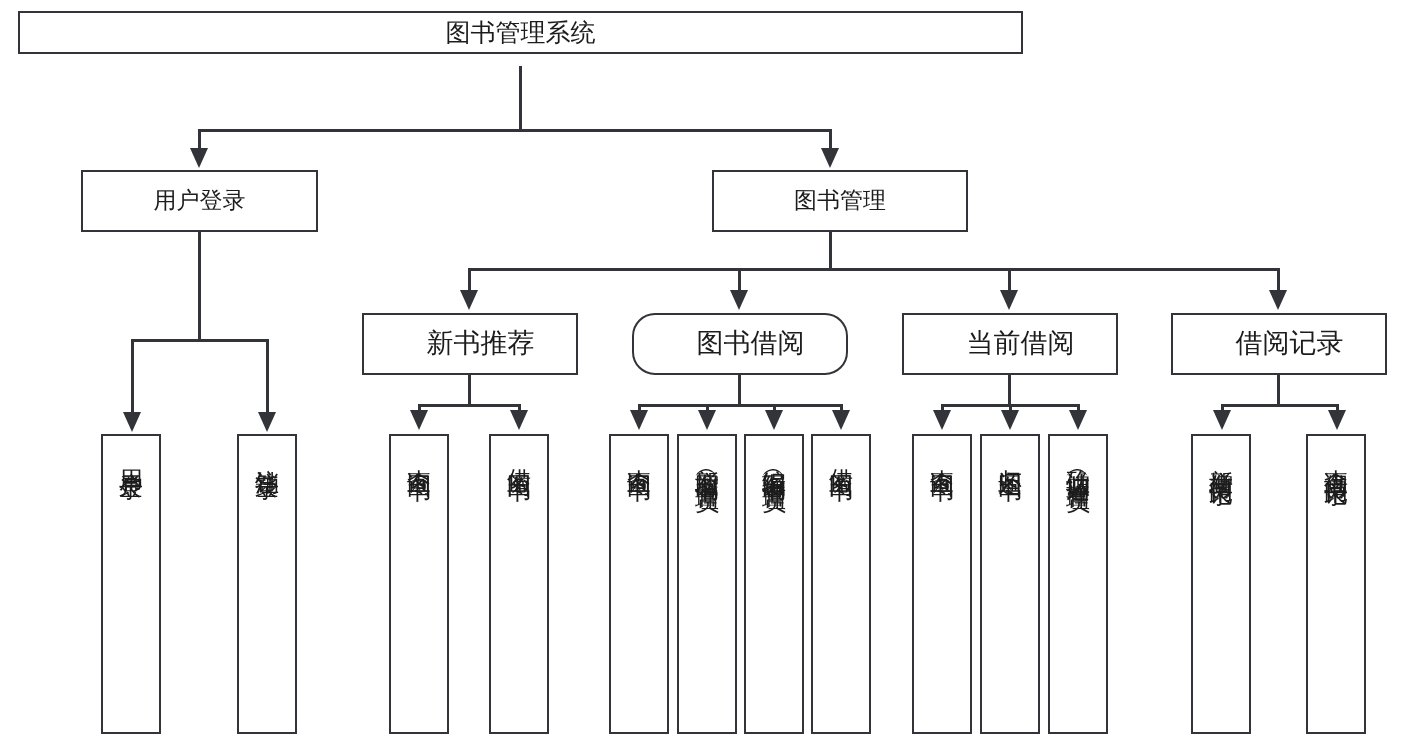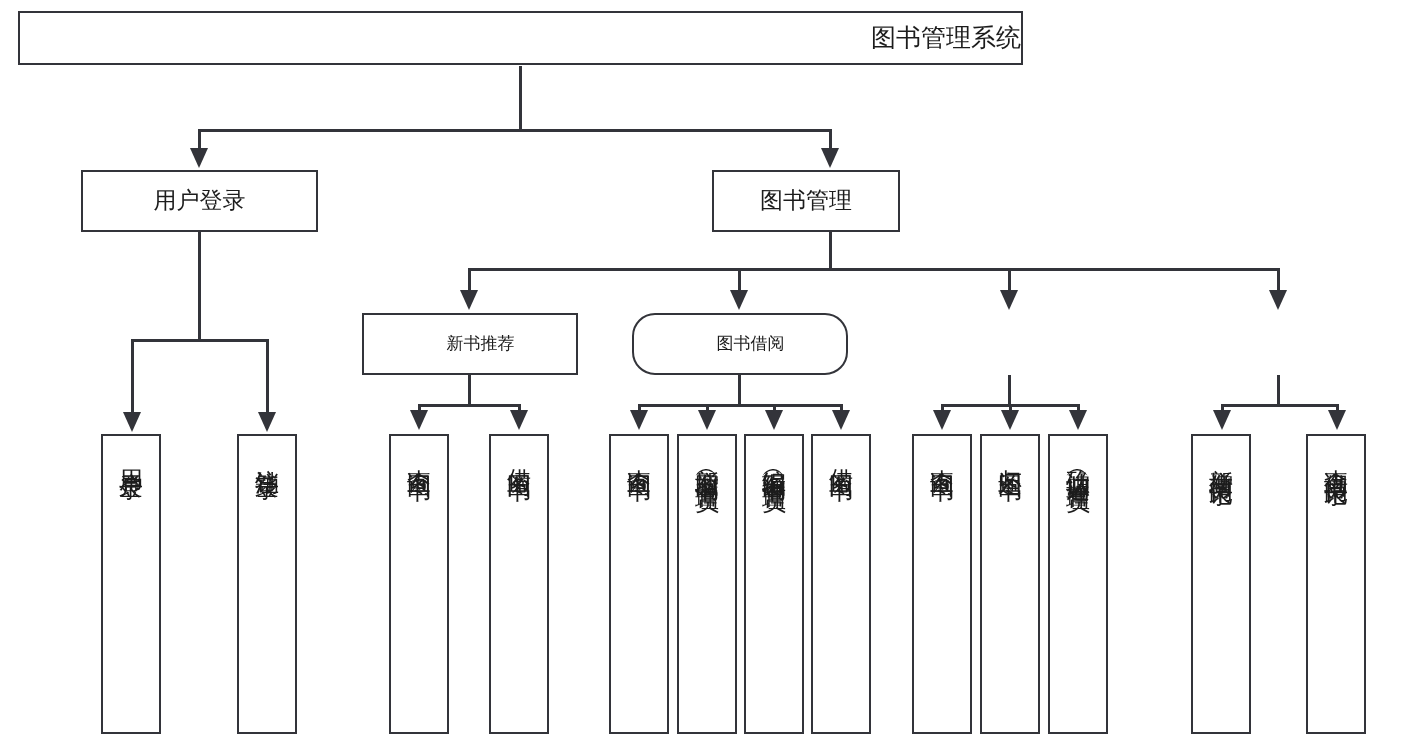--- a/index.html
+++ b/index.html
@@ -35,21 +35,21 @@
     text-align: center;
     white-space: pre;
   }
   .node.root {
     font-size: 25px;
   }
   .node.lvl2 {
     font-size: 23px;
   }
   .node.lvl3 {
-    font-size: 17px;
+    font-size: 27px;
     padding-left: 21px;
   }
   .node.leaf {
     align-items: flex-start;
     justify-content: center;
     padding-top: 14px;
   }
   .node.leaf .lbl {
     writing-mode: vertical-rl;
     text-orientation: upright;
@@ -87,39 +87,39 @@
     white-space: nowrap;
     letter-spacing: 0.5px;
     pointer-events: none;
   }
 </style>
 </head>
 <body>
 
 <div id="canvas">
 
-  <div class="node root" style="left:18px; top:11px; width:1005px; height:54px;justify-content:flex-end;">
+  <div class="node root" style="left:18px; top:11px; width:1005px; height:43px;">
     <span class="lbl">图书管理系统</span>
   </div>
 
   <div class="vline" style="left:199px; top:66px; width:3px; height:0px;"></div>
   <div class="vline" style="left:519px; top:66px; height:63px;"></div>
 
   <div class="hline" style="left:198px; top:129px; width:634px;"></div>
 
   <div class="vline" style="left:198px; top:129px; height:22px;"></div>
   <div class="arrow" style="left:190px; top:148px;"></div>
   <div class="vline" style="left:829px; top:129px; height:22px;"></div>
   <div class="arrow" style="left:821px; top:148px;"></div>
 
   <div class="node lvl2" style="left:81px; top:170px; width:237px; height:62px;">
     <span class="lbl">用户登录</span>
   </div>
 
-  <div class="node lvl2" style="left:712px; top:170px; width:188px; height:62px;">
+  <div class="node lvl2" style="left:712px; top:170px; width:256px; height:62px;">
     <span class="lbl">图书管理</span>
   </div>
 
   <div class="vline" style="left:198px; top:232px; height:109px;"></div>
   <div class="hline" style="left:131px; top:339px; width:137px;"></div>
   <div class="vline" style="left:131px; top:339px; height:76px;"></div>
   <div class="arrow" style="left:123px; top:412px;"></div>
   <div class="vline" style="left:266px; top:339px; height:76px;"></div>
   <div class="arrow" style="left:258px; top:412px;"></div>
 
@@ -133,20 +133,26 @@
   <div class="arrow" style="left:1000px; top:290px;"></div>
   <div class="vline" style="left:1277px; top:268px; height:24px;"></div>
   <div class="arrow" style="left:1269px; top:290px;"></div>
 
   <div class="node lvl3" style="left:362px; top:313px; width:216px; height:62px;">
     <span class="lbl">新书推荐</span>
   </div>
   <div class="node lvl3" style="left:632px; top:313px; width:216px; height:62px;border-radius:23px;">
     <span class="lbl">图书借阅</span>
   </div>
+  <div class="node lvl3" style="left:902px; top:313px; width:216px; height:62px;">
+    <span class="lbl">当前借阅</span>
+  </div>
+  <div class="node lvl3" style="left:1171px; top:313px; width:216px; height:62px;">
+    <span class="lbl">借阅记录</span>
+  </div>
 
   <div class="vline" style="left:468px; top:375px; height:31px;"></div>
   <div class="hline" style="left:418px; top:404px; width:102px;"></div>
   <div class="vline" style="left:418px; top:404px; height:8px;"></div>
   <div class="arrow" style="left:410px; top:410px;"></div>
   <div class="vline" style="left:518px; top:404px; height:8px;"></div>
   <div class="arrow" style="left:510px; top:410px;"></div>
 
   <div class="vline" style="left:738px; top:375px; height:31px;"></div>
   <div class="hline" style="left:638px; top:404px; width:204px;"></div>

